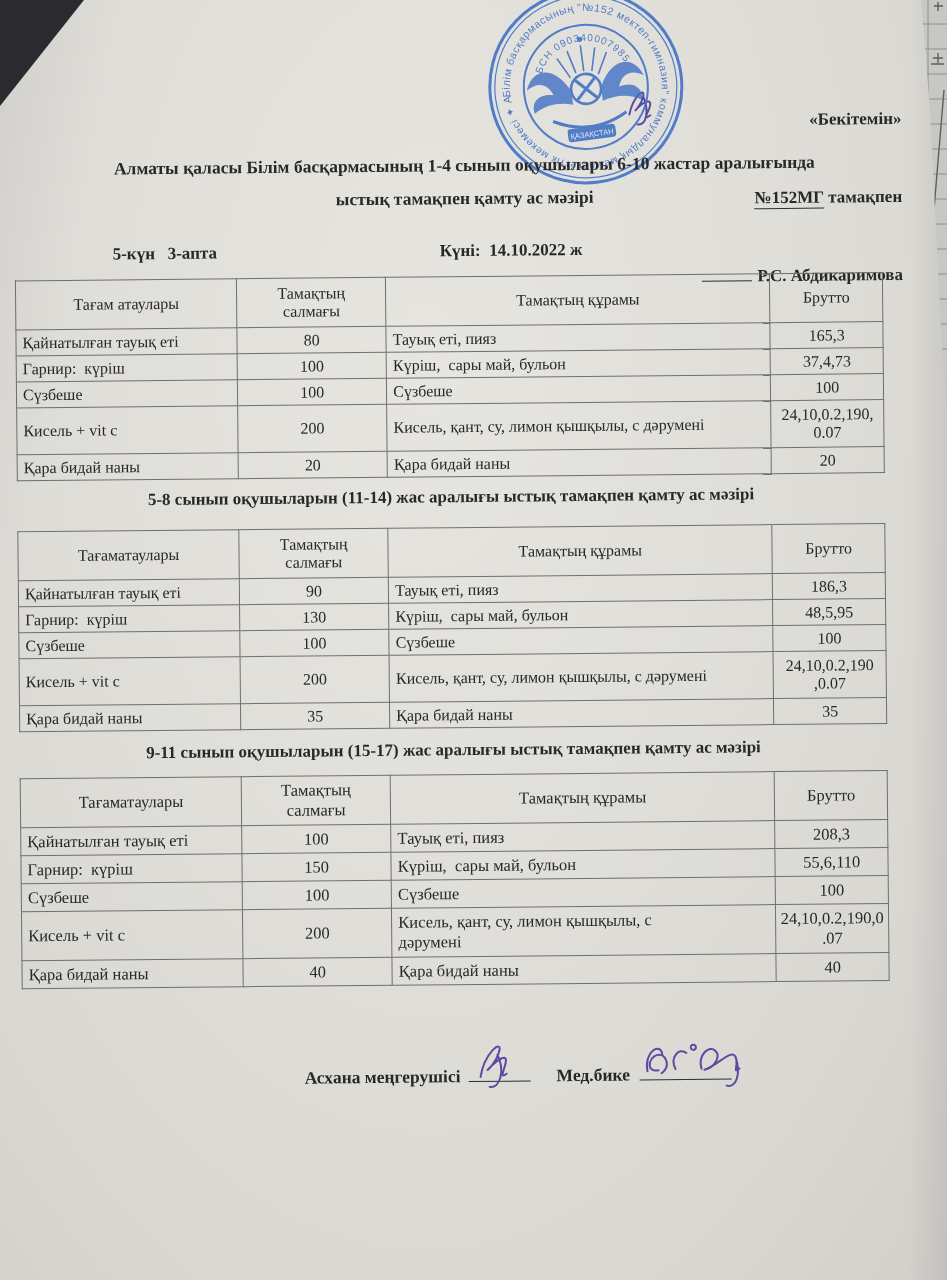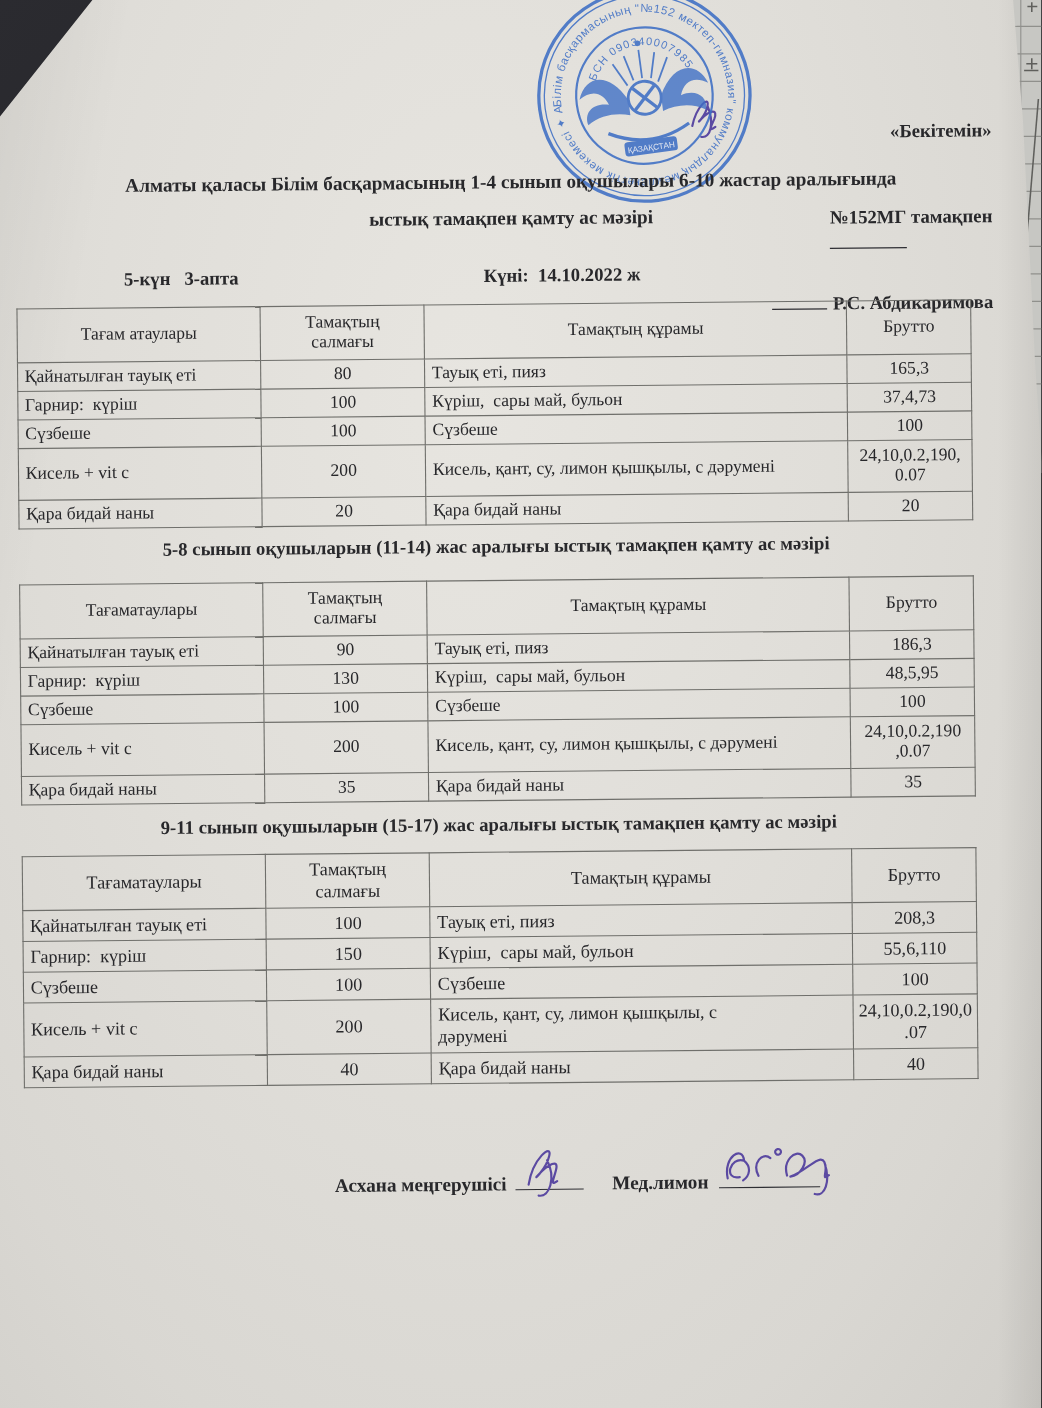--- a/index.html
+++ b/index.html
@@ -12,21 +12,21 @@
   .paper{position:absolute;inset:0;z-index:2;
          background:radial-gradient(ellipse at 45% 28%,#e7e5e0 0%,#e0ded9 45%,#d9d7d2 78%,#d1cfca 100%);
          clip-path:polygon(84px 0,921px 0,930px 110px,936px 230px,941px 330px,947px 420px,947px 1280px,0 1280px,0 106px);}
   .paper::after{content:"";position:absolute;inset:0;
          background:linear-gradient(100deg,rgba(0,0,0,.05) 0,rgba(0,0,0,0) 120px),
                     linear-gradient(to left,rgba(0,0,0,.07) 0,rgba(0,0,0,0) 40px);}
   .content{position:absolute;inset:0;z-index:3;transform:rotate(-0.55deg);transform-origin:473px 600px;}
 
   .appr{position:absolute;top:58px;left:600px;width:306px;text-align:right;
         font-weight:bold;font-size:17px;line-height:26px;white-space:pre;}
-  .u{border-bottom:1.6px solid #2e2e33;padding-bottom:18px;}
+  .u{border-bottom:1.6px solid #2e2e33;padding-bottom:1px;}
   .sig-ln{display:inline-block;width:50px;border-bottom:1.6px solid #2e2e33;margin-right:5px;}
 
   .stamp{position:absolute;left:482px;top:-10px;opacity:.88;transform:rotate(-7deg);}
   .stamp text{font-family:"Liberation Sans","DejaVu Sans",sans-serif;}
 
   .title{position:absolute;left:60px;right:70px;text-align:center;font-weight:bold;font-size:17.5px;}
   .title1{top:155px;} .title2{top:188px;}
   .meta{position:absolute;top:241px;font-weight:bold;font-size:17px;white-space:pre;}
   .meta.day{left:116px;} .meta.date{left:443px;}
 
@@ -295,19 +295,19 @@
           <td class="num">40</td>
           <td>Қара бидай наны</td>
           <td class="num">40</td>
         </tr>
       </tbody>
     </table>
 
     <div class="footer">
       <span>Асхана меңгерушісі</span><span class="f-sig s1"><svg width="62" height="58" viewBox="0 0 62 58">
             <path class="ink" d="M12,40 C16,16 34,2 31,14 C28,27 14,38 21,31 C30,22 40,16 37,27 C35,35 31,42 38,37 M29,18 C37,34 31,52 21,50"></path>
-          </svg></span><span>Мед.лимон</span><span class="f-sig s2"><svg width="110" height="58" viewBox="0 0 110 58">
+          </svg></span><span>Мед.бике</span><span class="f-sig s2"><svg width="110" height="58" viewBox="0 0 110 58">
             <path class="ink" d="M8,36 C4,16 22,6 23,20 C10,16 4,38 19,35 M23,20 C30,26 28,34 22,38 M36,34 C30,22 40,12 47,18 M52,14 a2.6,2.6 0 1,1 .4,.4 M62,34 C58,20 70,10 76,16 C82,22 74,34 65,35 C78,31 92,14 96,22 C100,30 92,40 100,34 M96,22 C102,40 96,54 87,51"></path>
           </svg></span>
     </div>
 
   </div>
 </div>
 
 </body></html>

